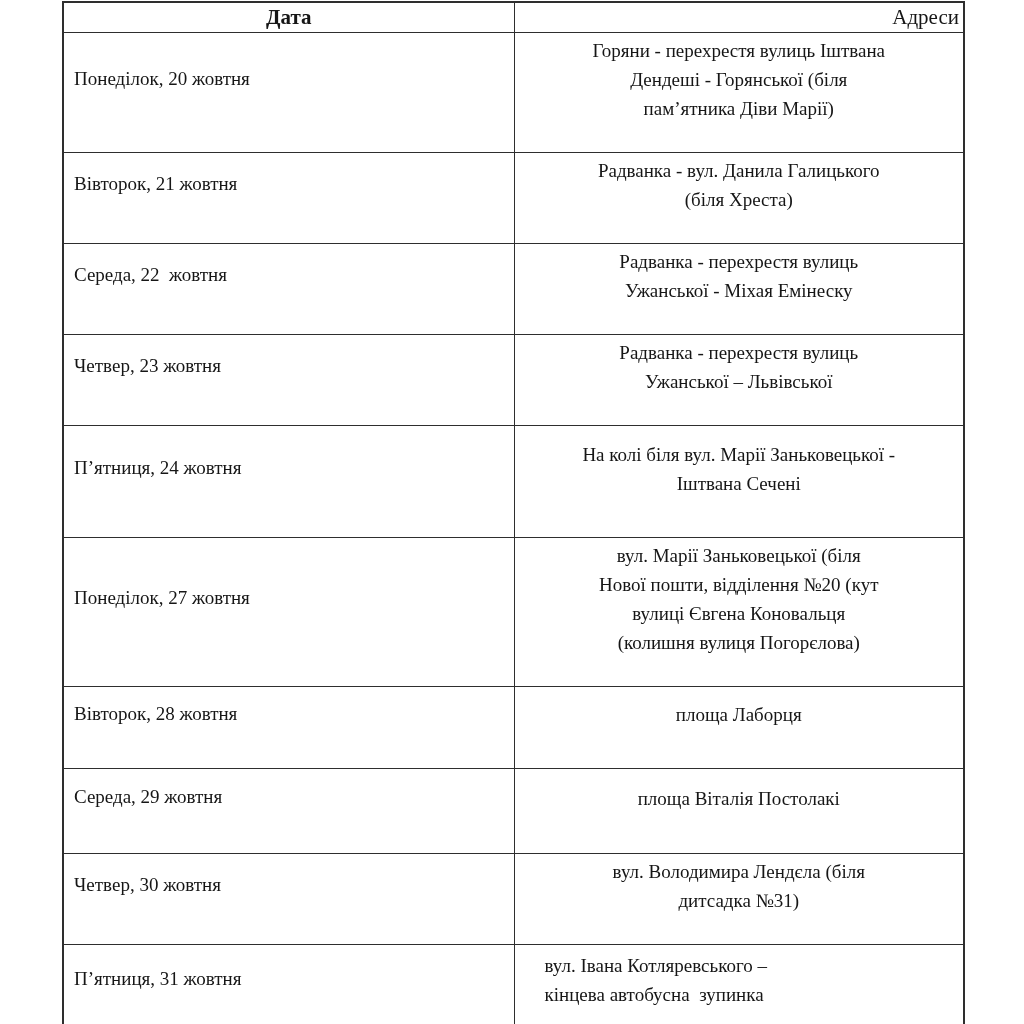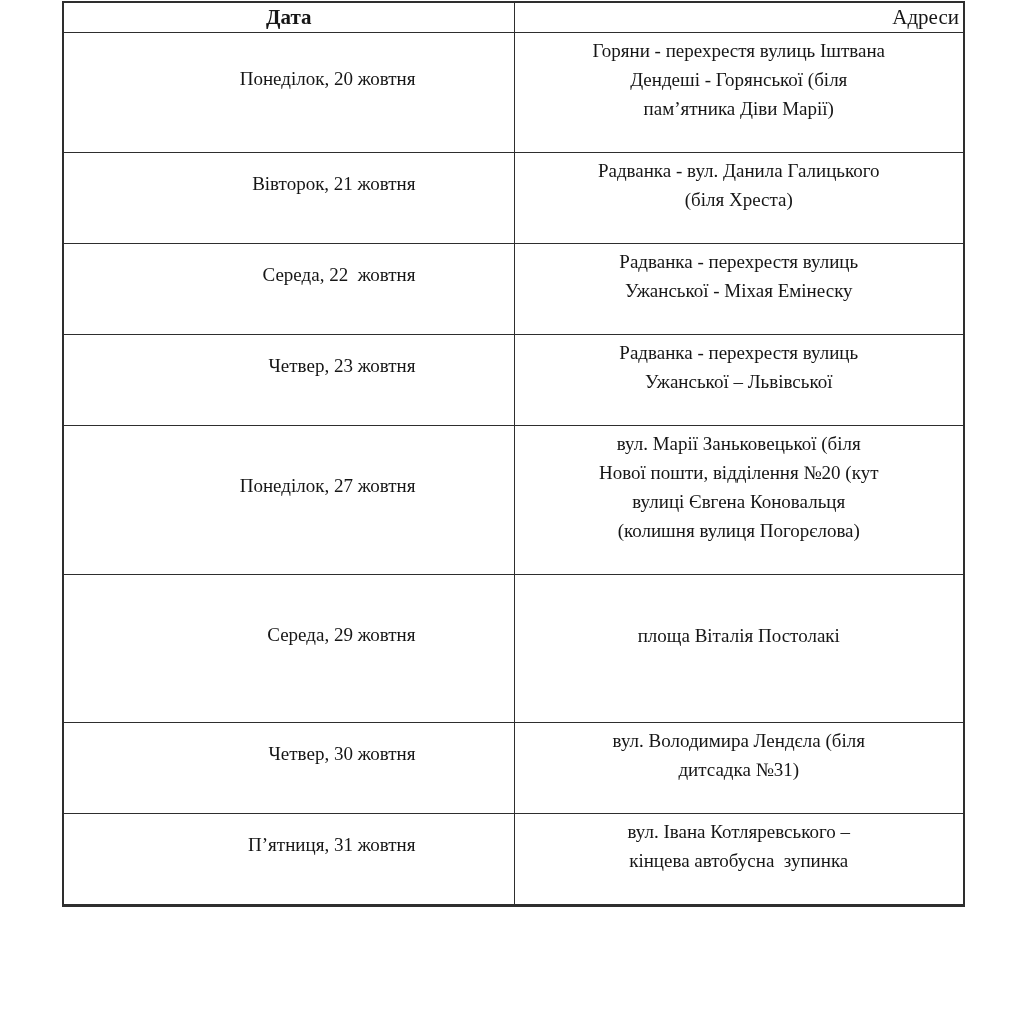--- a/index.html
+++ b/index.html
@@ -42,21 +42,21 @@
   thead tr { height: 28px; }
   th {
     text-align: center;
     padding: 0 4px;
     font-size: 21px;
     font-family: Liberation Serif, serif;
   }
   th.date-header { font-weight: bold; }
   th.addr-header { font-weight: normal; text-align: right; }
   td.date-cell {
-    text-align: right;
+    text-align: left;
     white-space: pre-wrap;
     padding: 0 98px 29px 10px; 
   }
   td.addr-cell {
     text-align: center;
     white-space: pre-wrap; 
     padding: 3px 8px 29px 8px;
   }
   
   tbody tr:nth-child(1)  { height: 115px; }
@@ -106,25 +106,34 @@
         <td class="date-cell">Середа, 22  жовтня</td>
         <td class="addr-cell">Радванка - перехрестя вулиць
 Ужанської - Міхая Емінеску</td>
       </tr>
       <tr>
         <td class="date-cell">Четвер, 23 жовтня</td>
         <td class="addr-cell">Радванка - перехрестя вулиць
 Ужанської – Львівської</td>
       </tr>
       <tr>
+        <td class="date-cell">П’ятниця, 24 жовтня</td>
+        <td class="addr-cell">На колі біля вул. Марії Заньковецької -
+Іштвана Сечені</td>
+      </tr>
+      <tr>
         <td class="date-cell">Понеділок, 27 жовтня</td>
         <td class="addr-cell">вул. Марії Заньковецької (біля
 Нової пошти, відділення №20 (кут
 вулиці Євгена Коновальця
 (колишня вулиця Погорєлова)</td>
+      </tr>
+      <tr>
+        <td class="date-cell">Вівторок, 28 жовтня</td>
+        <td class="addr-cell">площа Лаборця</td>
       </tr>
       <tr>
         <td class="date-cell">Середа, 29 жовтня</td>
         <td class="addr-cell">площа Віталія Постолакі</td>
       </tr>
       <tr>
         <td class="date-cell">Четвер, 30 жовтня</td>
         <td class="addr-cell">вул. Володимира Лендєла (біля
 дитсадка №31)</td>
       </tr>

